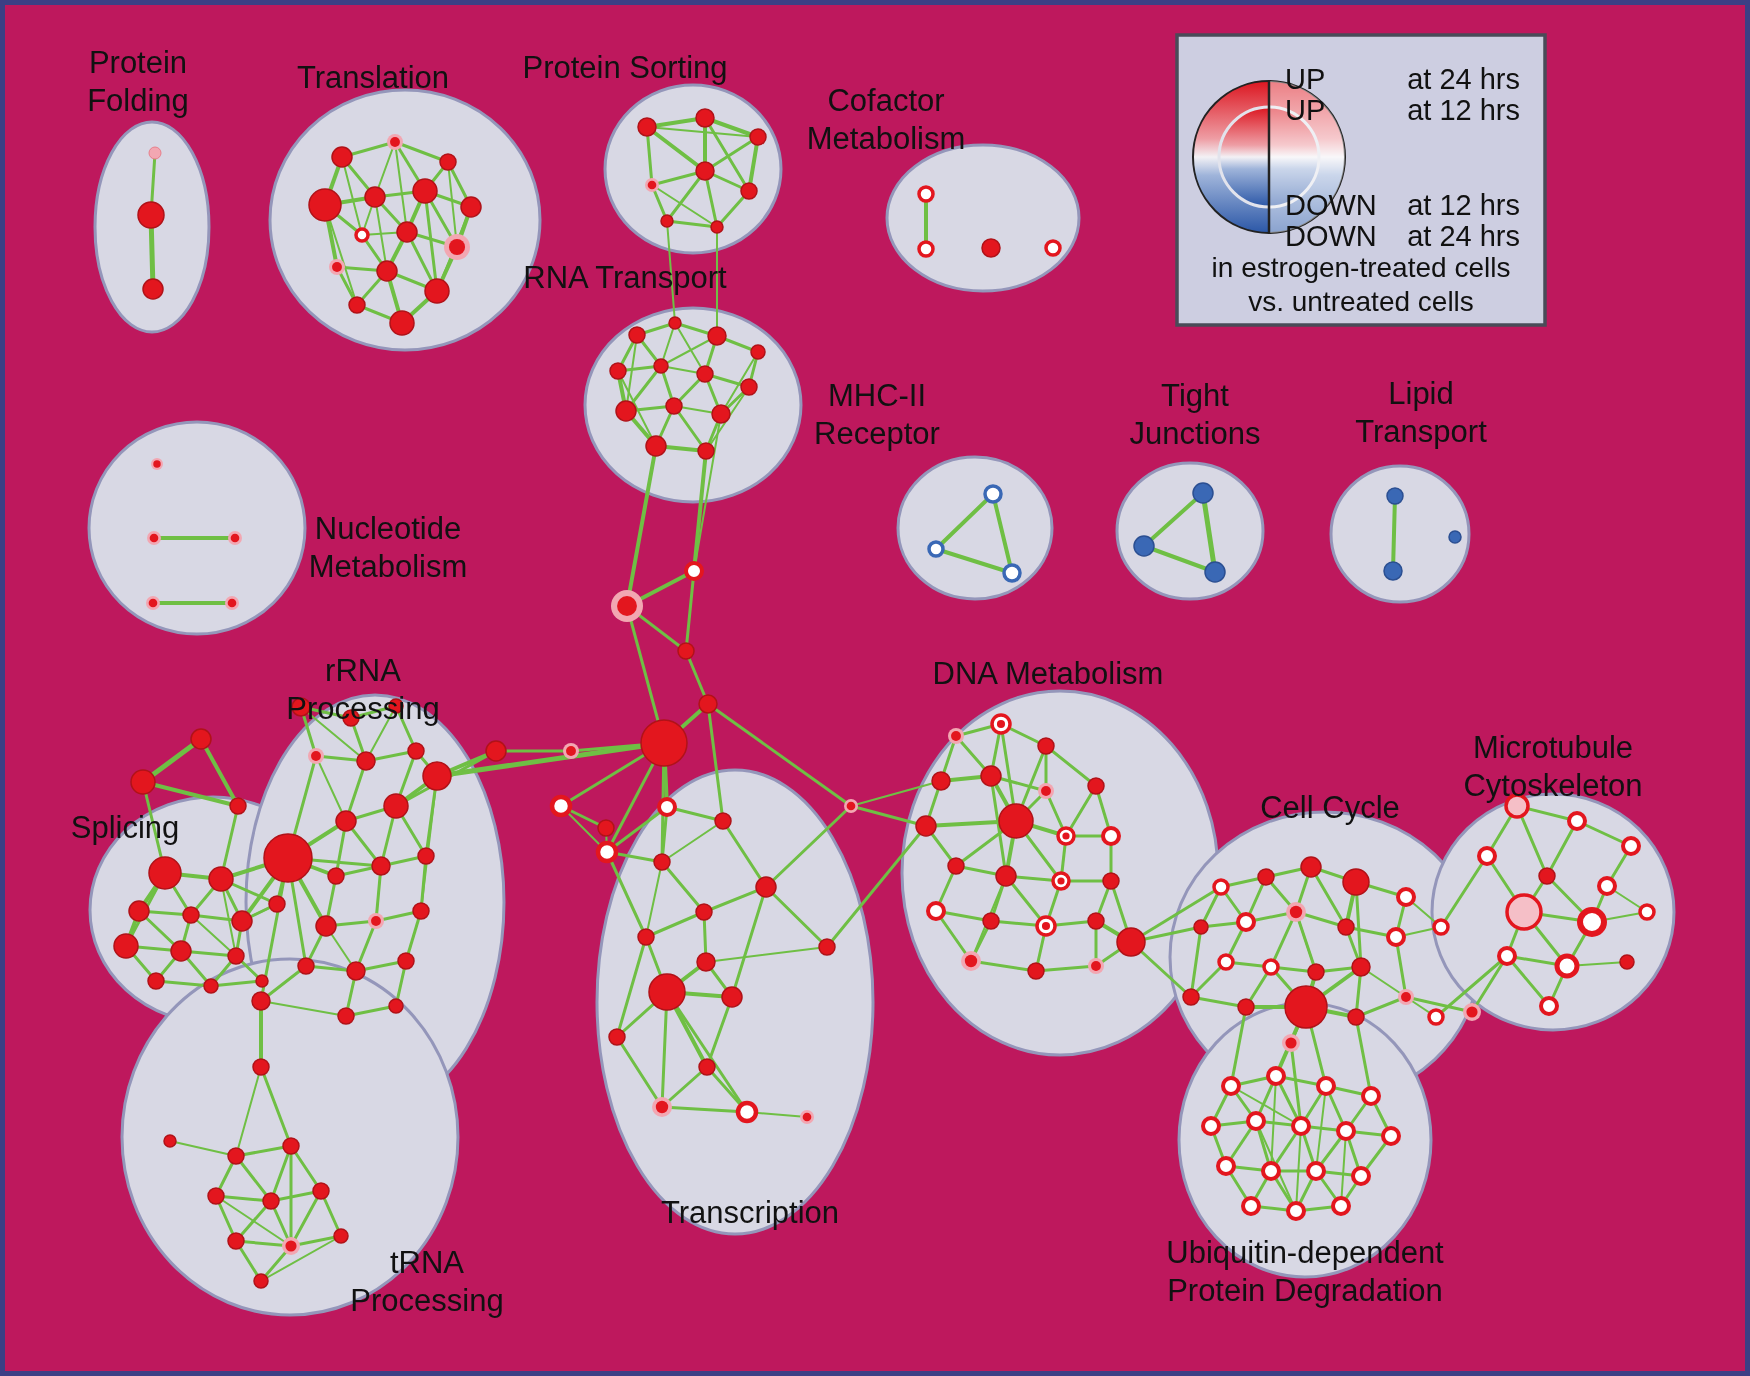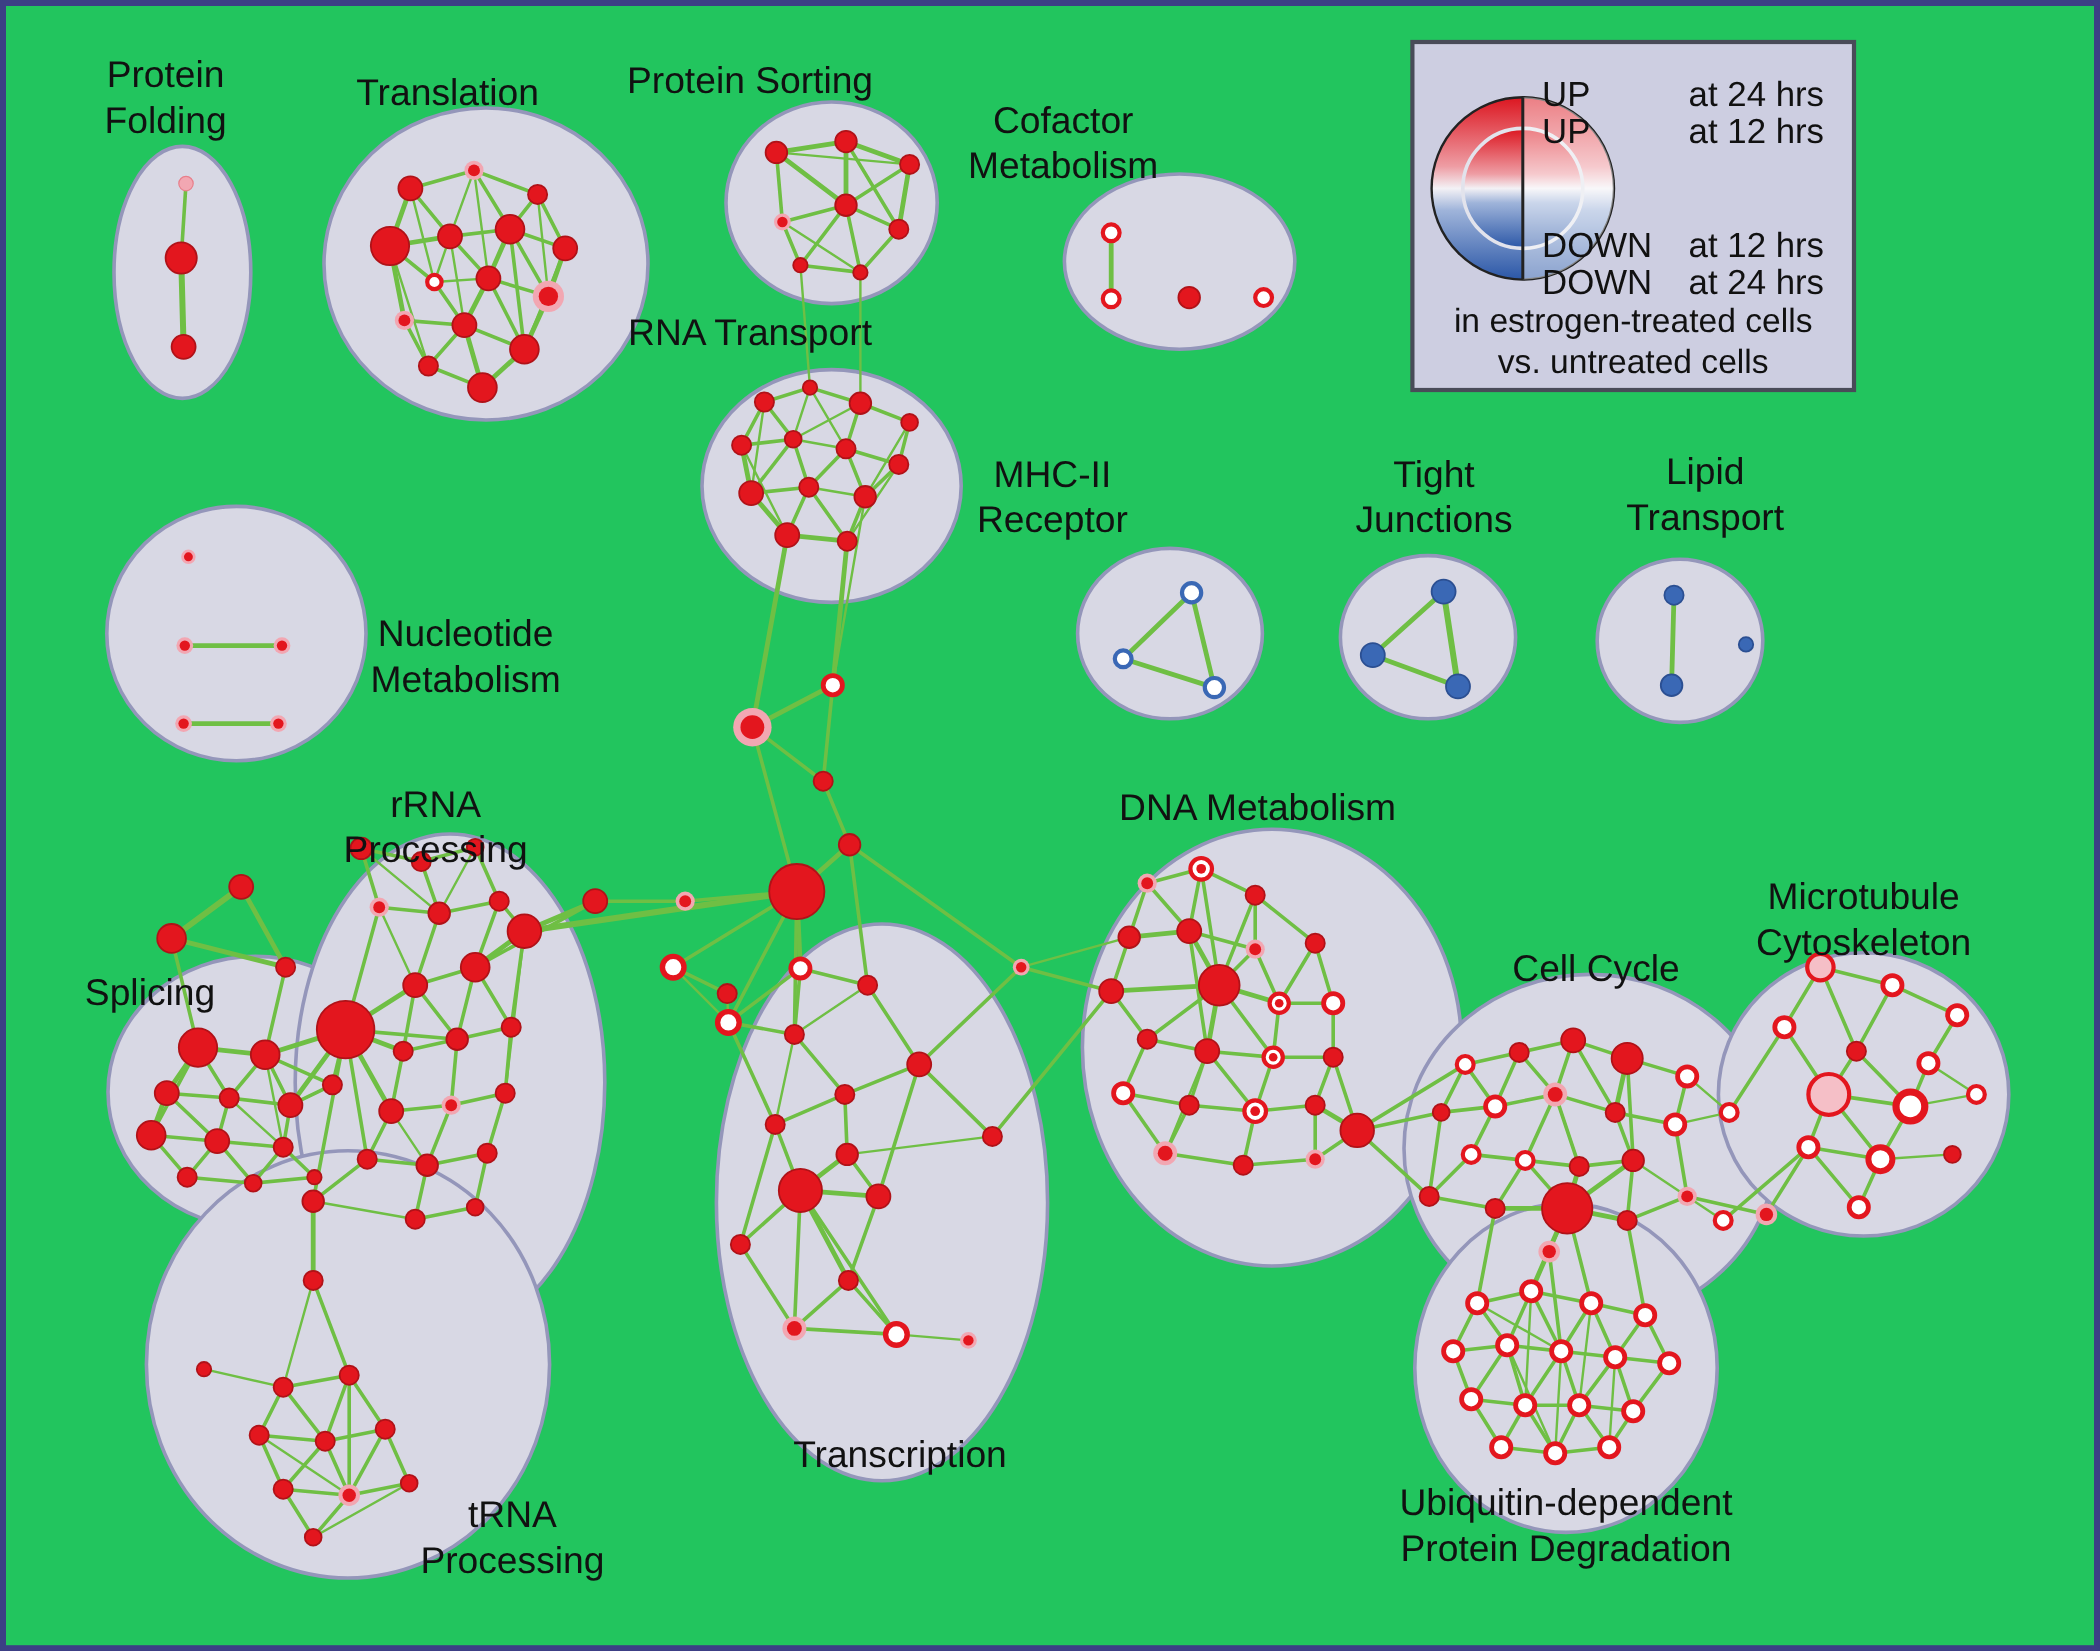--- a/index.html
+++ b/index.html
@@ -7,21 +7,21 @@
   .canvas{position:relative;width:1750px;height:1376px;box-sizing:border-box;overflow:hidden;}
   svg{position:absolute;left:0;top:0;}
   text{font-family:"Liberation Sans","DejaVu Sans",sans-serif;}
   .lbl{font-size:31px;}
   .leg{font-size:29px;}
   .legf{font-size:28px;}
 </style>
 </head>
 <body>
 
-<div class="canvas" id="canvas" style="background: #22c55e; border: 5px solid rgb(60, 63, 133);">
+<div class="canvas" id="canvas" style="background: #be185d; border: 5px solid rgb(60, 63, 133);">
   <svg id="fig" width="1750" height="1376" viewBox="0 0 1750 1376">
       <defs>
         <linearGradient id="ud-grad" x1="0" y1="0" x2="0" y2="1">
           <stop offset="0%" stop-color="#dc1620"></stop>
           <stop offset="38%" stop-color="#ee9da4"></stop>
           <stop offset="50%" stop-color="#f3f1f5"></stop>
           <stop offset="62%" stop-color="#9fb4da"></stop>
           <stop offset="100%" stop-color="#2b57a7"></stop>
         </linearGradient>
       </defs>

